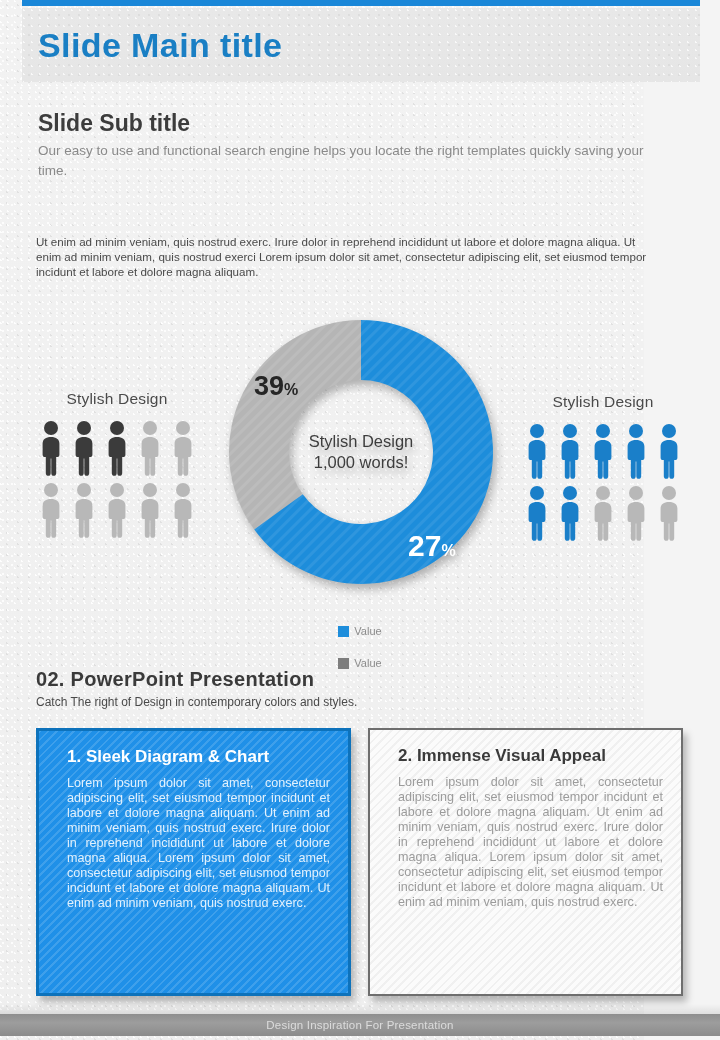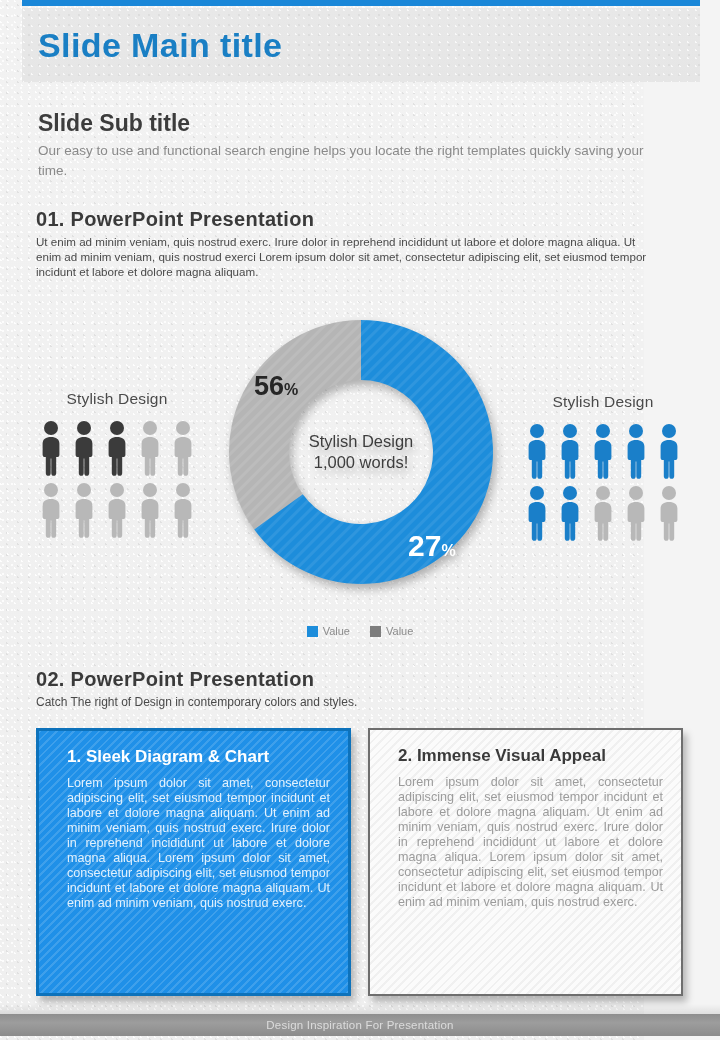--- a/index.html
+++ b/index.html
@@ -84,21 +84,21 @@
     font-size: 16px; vertical-align: baseline; font-weight: bold;
   }
   .pct-blue {
     position: absolute; left: 186px; top: 216px;
     font-size: 30px; font-weight: bold; color: #ffffff;
   }
 
   
   .legend {
     position: absolute; left: 0; top: 625px; width: 720px;
-    display: flex; justify-content: center; gap: 20px; align-items: center;
+    display: flex; justify-content: center; gap: 20px; align-items: center; flex-direction: column;
   }
   .legend-item { display: flex; align-items: center; gap: 5px; }
   .legend-swatch { width: 11px; height: 11px; display: block; }
   .legend-label { font-size: 11px; color: #8c8c8c; }
 
   
   .people-group { position: absolute; width: 180px; }
   .people-left  { left: 27px;  top: 390px; }
   .people-right { left: 513px; top: 393px; }
   .people-title {
@@ -163,21 +163,20 @@
 
 <div class="slide">
 
   <div class="topbar"></div>
   <div class="header-box"></div>
   <div class="main-title">Slide Main title</div>
 
   <div class="sub-title">Slide Sub title</div>
   <div class="sub-desc">Our easy to use and functional search engine helps you locate the right templates quickly saving your time.</div>
 
-  <div class="sec1-title">01. PowerPoint Presentation</div>
   <div class="sec1-body">Ut enim ad minim veniam, quis nostrud exerc. Irure dolor in reprehend incididunt ut labore et dolore magna aliqua. Ut enim ad minim veniam, quis nostrud exerci  Lorem ipsum dolor sit amet, consectetur adipiscing elit, set eiusmod tempor incidunt et labore et dolore magna aliquam.</div>
 
   <div class="donut-wrap">
     <svg width="278" height="278" viewBox="0 0 278 278">
       <defs>
         <pattern id="blueStripes" width="8" height="8" patternTransform="rotate(45)" patternUnits="userSpaceOnUse">
           <rect width="8" height="8" fill="#1d8ddb"></rect>
           <rect width="3" height="8" fill="#2f96de"></rect>
         </pattern>
         <pattern id="grayStripes" width="8" height="8" patternTransform="rotate(45)" patternUnits="userSpaceOnUse">
@@ -190,21 +189,21 @@
       </g>
       <g>
         <path id="sliceBlue" fill="url(#blueStripes)" d="M139,7 A132,132 0 1 1 32.209756742506954,216.58765330260647 L80.75077640500379,181.32053816505808 A72,72 0 1 0 139,67 Z"></path>
       </g>
     </svg>
     <div class="donut-center">
       <span>Stylish Design</span>
       <span>1,000 words!</span>
     </div>
     <div class="pct-gray">
-      <span>56</span><sub>%</sub>
+      <span>39</span><sub>%</sub>
     </div>
     <div class="pct-blue">
       <span>27</span><sub>%</sub>
     </div>
   </div>
 
   <div class="legend">
     <div class="legend-item">
       <span class="legend-swatch" style="background:#1d8ddb"></span>
       <span class="legend-label">Value</span>

